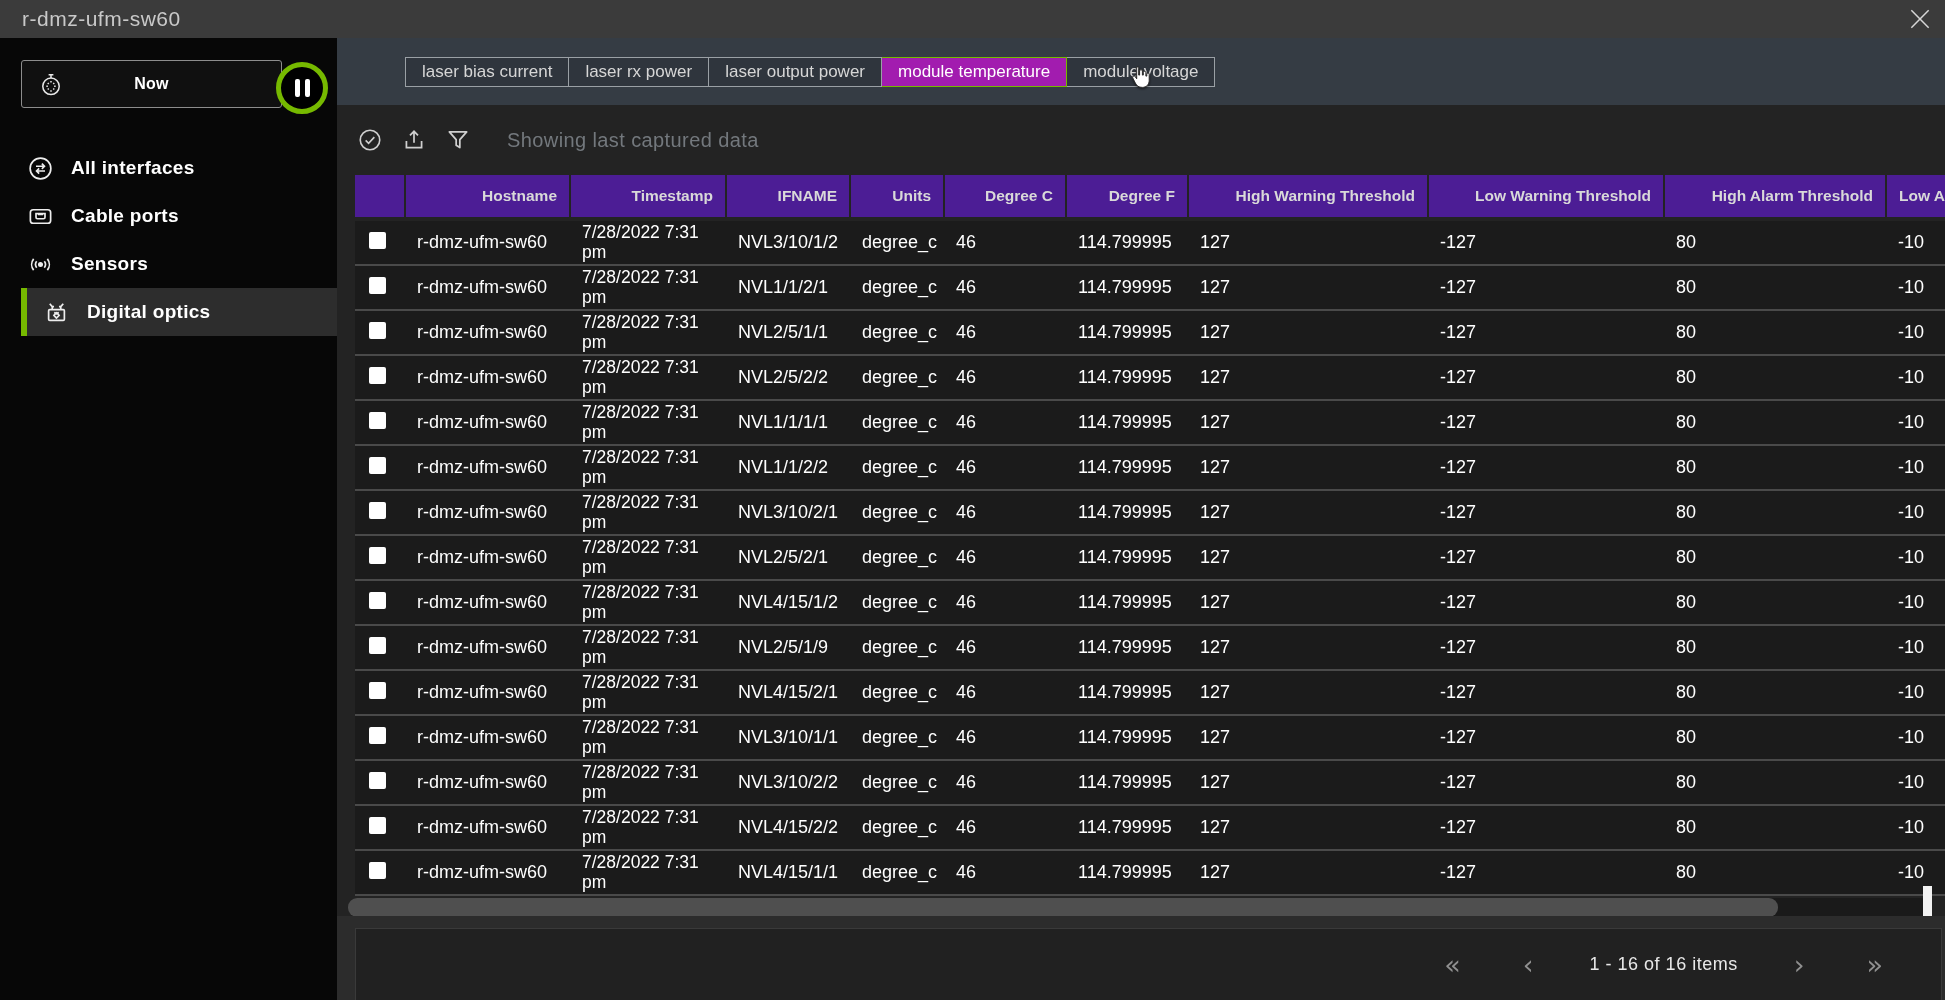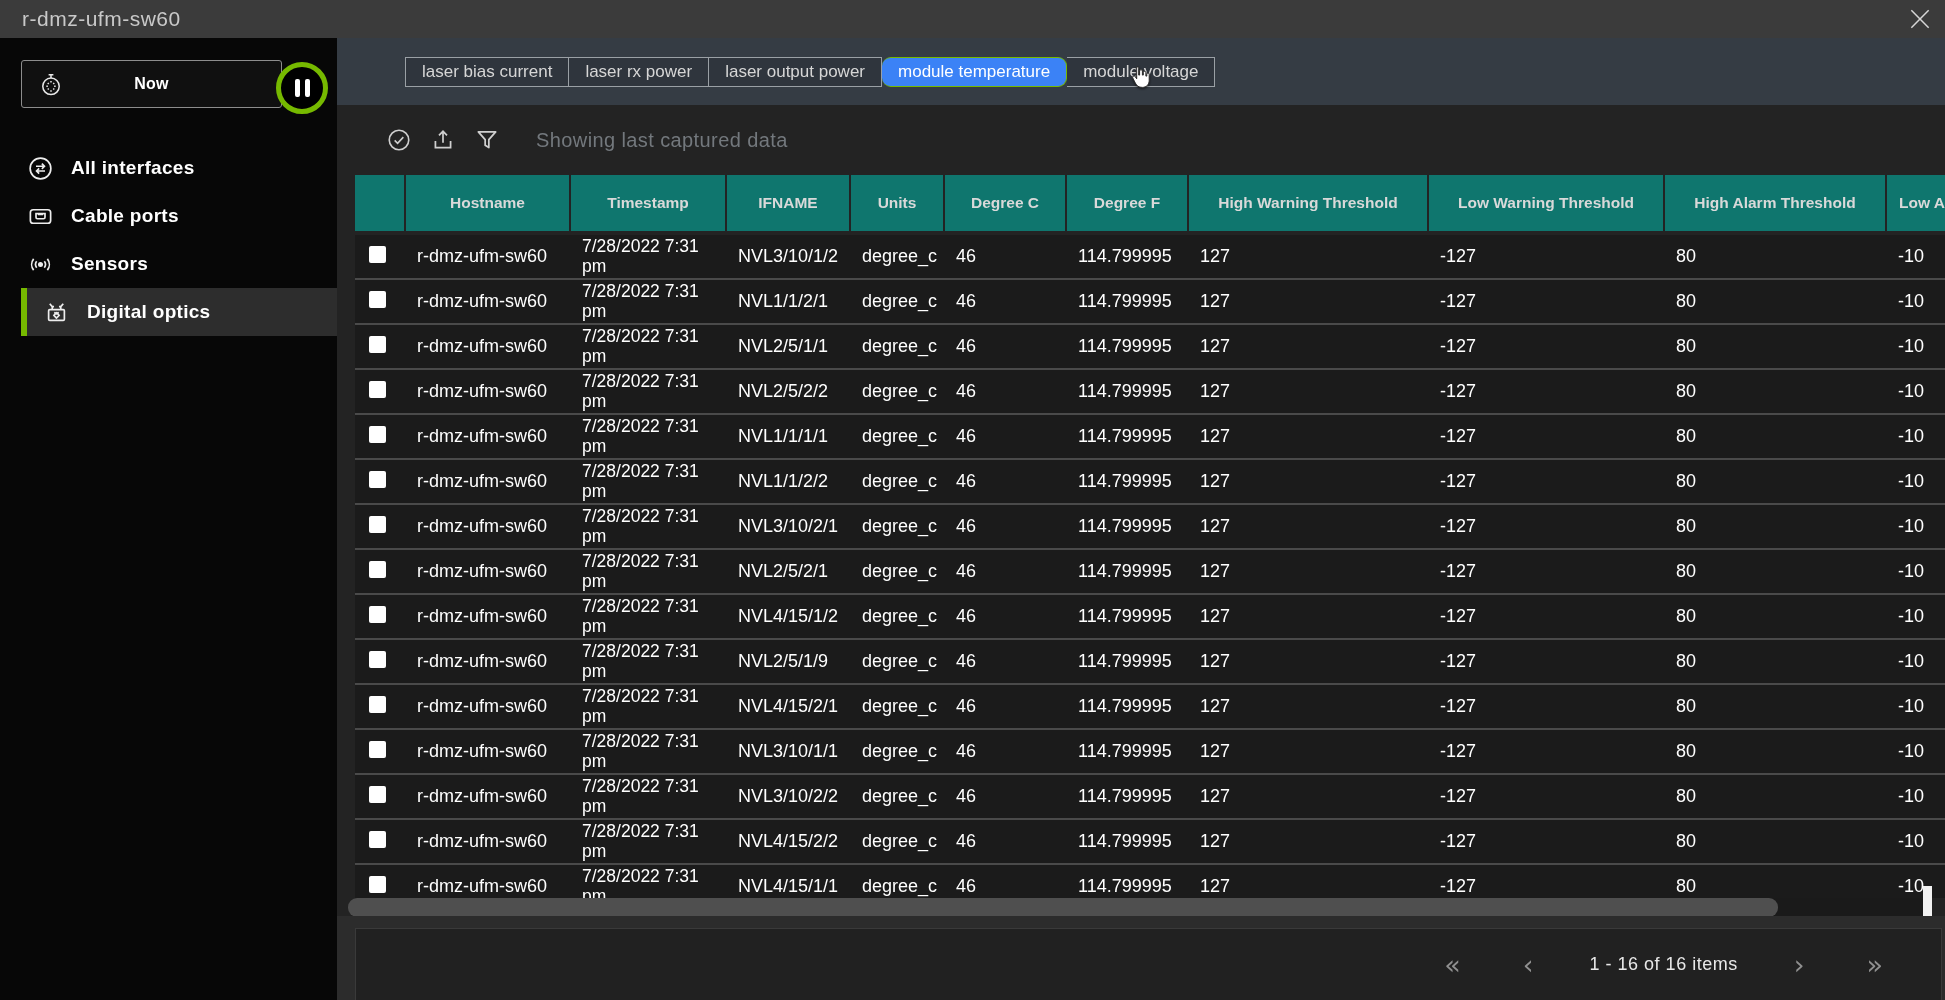--- a/index.html
+++ b/index.html
@@ -34,36 +34,36 @@
 
   
   .main{position:absolute;left:337px;top:38px;right:0;bottom:0;background:#232323;overflow:hidden;}
 
   .tabstrip{position:absolute;left:0;top:0;right:0;height:67px;background:#353c44;padding-left:40px;}
   #tabs{position:absolute;left:68px;top:19px;display:flex;}
   .tab{height:30px;box-sizing:border-box;border:1px solid #9aa0a5;border-left-width:0;
        display:flex;align-items:center;padding:0 16px;font-size:17px;color:#d6d6d6;
        background:rgba(0,0,0,.10);cursor:pointer;white-space:nowrap;}
   .tab:first-child{border-left-width:1px;}
-  .tab.active{background:#3b82f6;border-color:#76b900;color:#fff;border-radius:9px;}
+  .tab.active{background:#a21caf;border-color:#76b900;color:#fff;}
   .cursor-hand{position:absolute;left:791px;top:26px;width:24px;height:26px;z-index:9;pointer-events:none;
        filter:drop-shadow(0 1px 1px rgba(0,0,0,.6));}
 
-  .toolbar{position:absolute;left:0;top:67px;right:0;height:70px;display:flex;align-items:center;margin-left:29px;}
+  .toolbar{position:absolute;left:0;top:67px;right:0;height:70px;display:flex;align-items:center;}
   .tool-btn{background:none;border:none;padding:0;width:26px;height:26px;color:#cfcfcf;
             margin-left:18px;cursor:pointer;}
   .tool-btn:first-child{margin-left:20px;}
   .tool-btn svg{width:100%;height:100%;}
   .status-text{margin-left:36px;font-size:20px;color:#73787d;letter-spacing:.4px;}
 
   
   .table-area{position:absolute;left:18px;top:137px;width:1590px;height:723px;overflow:hidden;}
   table{border-collapse:collapse;table-layout:fixed;width:1703px;}
-  th{background:#0f766e;color:#d9d9d9;font-size:15.5px;font-weight:bold;text-align:center;
-     height:40px;padding:8px 12px;border-right:2px solid #232323;border-bottom:4px solid #232323;
+  th{background:#4c1d95;color:#d9d9d9;font-size:15.5px;font-weight:bold;text-align:right;
+     height:40px;padding:1px 12px;border-right:2px solid #232323;border-bottom:4px solid #232323;
      white-space:nowrap;overflow:visible;}
   th.cb-col{border-right:2px solid #232323;}
   td{background:#1b1b1b;color:#fff;font-size:18px;height:43px;padding:0 12px;
      border-bottom:2px solid #4a4a4a;white-space:nowrap;}
   td.cell-timestamp{white-space:normal;font-size:17.5px;line-height:1.12;}
   td.cb-cell{padding-left:14px;}
   .cb{display:inline-block;width:17px;height:17px;background:#fff;border-radius:2px;cursor:pointer;}
 
   
   .hscroll-track{position:absolute;left:11px;top:860px;width:1582px;height:19px;

